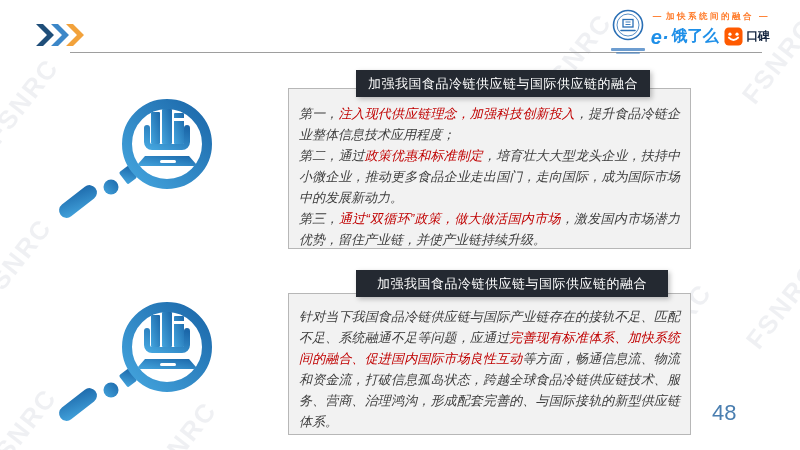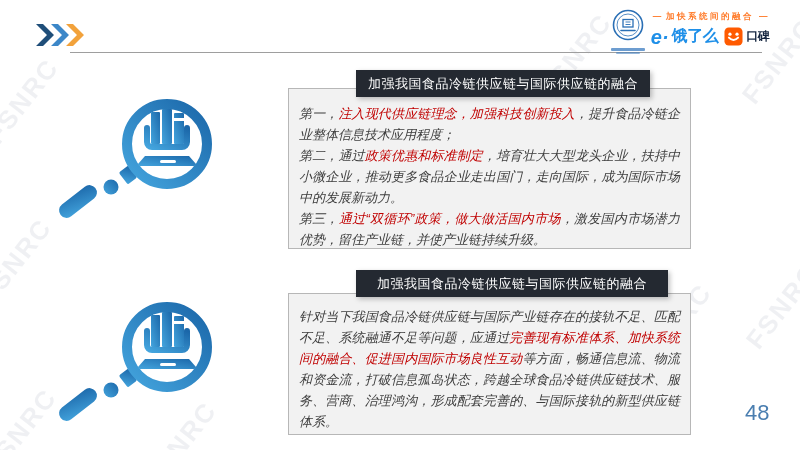--- a/index.html
+++ b/index.html
@@ -66,21 +66,21 @@
   .sec-box{
     position:absolute;background:var(--box-bg);border:1px solid var(--box-border);
     color:var(--body-gray);font-size:13px;line-height:21px;text-align:justify;
     z-index:2;
   }
   .sec-box p{margin:0;font-style:italic;}
   .sec-box .red{color:var(--accent-red);}
   .sec-box.b1{left:288px;top:88px;width:403px;height:161px;padding:14px 10px 0 10px;}
   .sec-box.b2{left:288px;top:293px;width:403px;height:142px;padding:12px 10px 0 10px;}
   
-  .page-num{position:absolute;left:712px;top:400px;font-size:22px;color:var(--page-blue);margin-left:33px;}
+  .page-num{position:absolute;left:712px;top:400px;font-size:22px;color:var(--page-blue);}
   .defs-holder{position:absolute;width:0;height:0;overflow:hidden;}
 </style>
 </head>
 <body>
 
 <div class="slide">
 
   <svg class="defs-holder" aria-hidden="true">
     <defs>
       <linearGradient id="mgrad" x1="0" y1="1" x2="1" y2="0">

